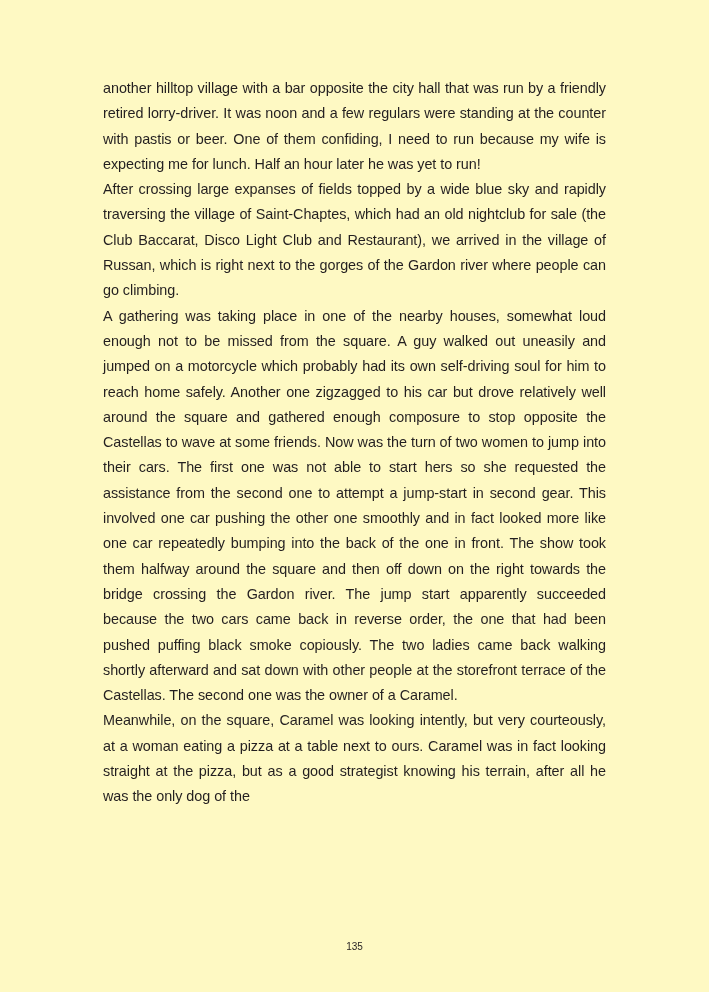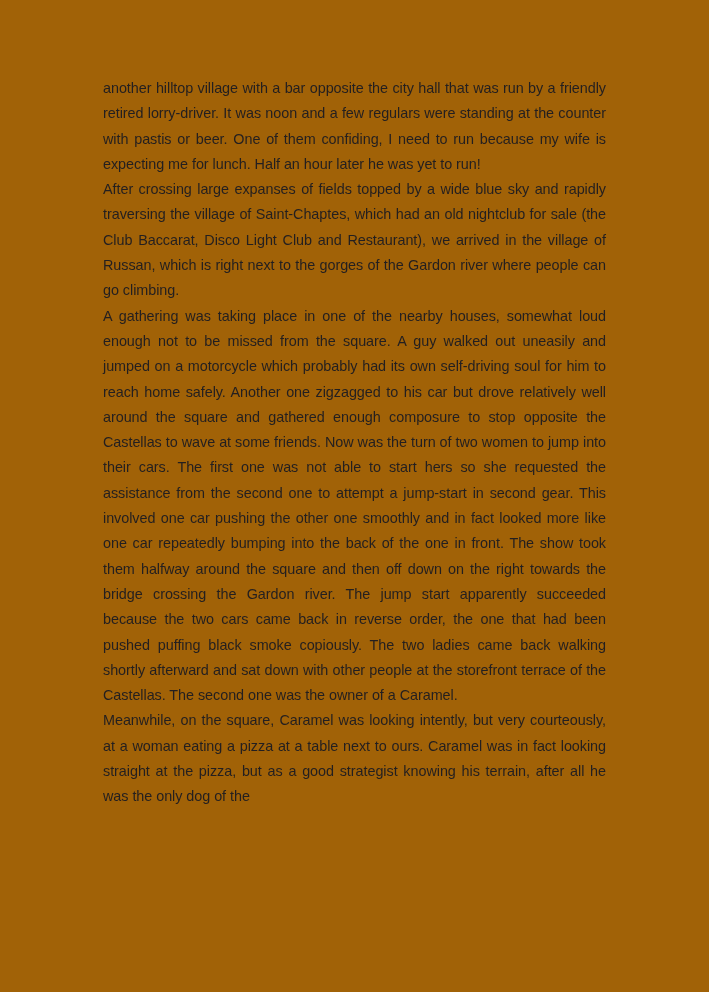--- a/index.html
+++ b/index.html
@@ -14,21 +14,21 @@
     color: #231f20;
     position: relative;
     overflow: hidden;
   }
   .page {
     position: absolute;
     left: 0;
     top: 0;
     width: 709px;
     height: 992px;
-    background: #a16207;
+    background: #fef9c3;
   }
   .text-column {
     position: absolute;
     left: 103px;
     top: 76px;
     width: 503px;
   }
   .para {
     margin: 0 0 0 0;
     text-align: justify;
@@ -52,13 +52,14 @@
 </head>
 <body>
 
 <div class="page">
   <div class="text-column">
     <p class="para">another hilltop village with a bar opposite the city hall that was run by a friendly retired lorry-driver. It was noon and a few regulars were standing at the counter with pastis or beer. One of them confiding, I need to run because my wife is expecting me for lunch. Half an hour later he was yet to run!</p>
     <p class="para">After crossing large expanses of fields topped by a wide blue sky and rapidly traversing the village of Saint-Chaptes, which had an old nightclub for sale (the Club Baccarat, Disco Light Club and Restaurant), we arrived in the village of Russan, which is right next to the gorges of the Gardon river where people can go climbing.</p>
     <p class="para">A gathering was taking place in one of the nearby houses, somewhat loud enough not to be missed from the square. A guy walked out uneasily and jumped on a motorcycle which probably had its own self-driving soul for him to reach home safely. Another one zigzagged to his car but drove relatively well around the square and gathered enough composure to stop opposite the Castellas to wave at some friends. Now was the turn of two women to jump into their cars. The first one was not able to start hers so she requested the assistance from the second one to attempt a jump-start in second gear. This involved one car pushing the other one smoothly and in fact looked more like one car repeatedly bumping into the back of the one in front. The show took them halfway around the square and then off down on the right towards the bridge crossing the Gardon river. The jump start apparently succeeded because the two cars came back in reverse order, the one that had been pushed puffing black smoke copiously. The two ladies came back walking shortly afterward and sat down with other people at the storefront terrace of the Castellas. The second one was the owner of a Caramel.</p>
     <p class="para">Meanwhile, on the square, Caramel was looking intently, but very courteously, at a woman eating a pizza at a table next to ours. Caramel was in fact looking straight at the pizza, but as a good strategist knowing his terrain, after all he was the only dog of the</p>
   </div>
+  <div class="folio">135</div>
 </div>
 
 </body></html>

